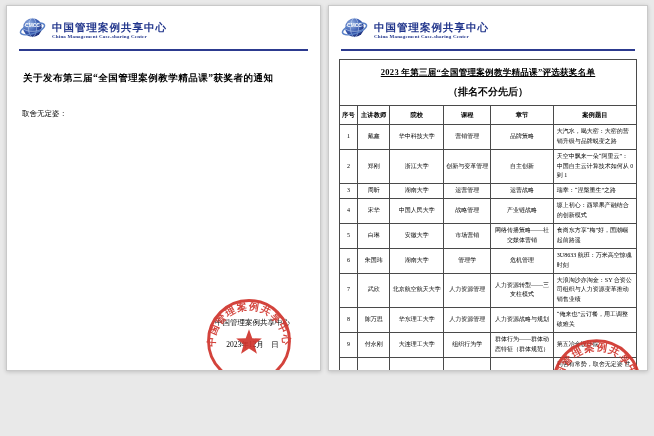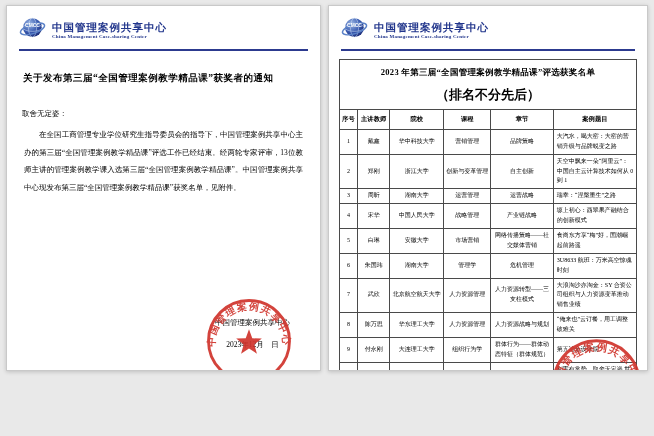--- a/index.html
+++ b/index.html
@@ -27,22 +27,22 @@
   .sign-block { position:absolute; right:30px; top:306px; text-align:center; font-size:7.5px; line-height:2.9; z-index:1; }
   .stamp { position:absolute; opacity:.92; z-index:2; pointer-events:none; }
   .stamp-left { left:197px; top:290px; width:90px; height:90px; }
   .stamp-right { right:3px; top:330px; width:95px; height:95px; }
 
   
   .roster-wrap { margin:8px 10px 0 10px; }
   table { width:100%; border-collapse:collapse; table-layout:fixed; }
   th,td { border:1px solid #4a4a4a; font-size:6px; line-height:1.65; padding:2px 2px; text-align:center; vertical-align:middle; word-break:break-all; }
   .title-cell { padding:5px 4px 4px 4px; }
-  .roster-title-1 { font-size:8.5px; font-weight:bold; letter-spacing:.3px; }
-  .roster-title-2 { font-size:13px; font-weight:bold; margin-top:5px; }
+  .roster-title-1 { font-size:8.5px; font-weight:bold; letter-spacing:.3px;text-decoration:underline; }
+  .roster-title-2 { font-size:10px; font-weight:bold; margin-top:5px; }
   thead .col-head th { font-size:6.3px; font-weight:bold; padding:4px 1px; }
   td.case-title { text-align:left; padding-left:3px; }
 </style>
 </head>
 <body>
 
 <div class="canvas">
 
   <div class="page page-left">
     <div class="page-header">
@@ -66,21 +66,20 @@
         <span class="brand-text">
           <span class="brand-cn">中国管理案例共享中心</span>
           <span class="brand-en">China Management Case-sharing Center</span>
         </span>
       </div>
       <div class="header-rule"></div>
     </div>
 
     <div class="letter-title">关于发布第三届“全国管理案例教学精品课”获奖者的通知</div>
     <div class="salutation">取舍无定姿：</div>
-    <div class="body-par">在全国工商管理专业学位研究生指导委员会的指导下，中国管理案例共享中心主办的第三届“全国管理案例教学精品课”评选工作已经结束。经两轮专家评审，13位教师主讲的管理案例教学课入选第三届“全国管理案例教学精品课”。中国管理案例共享中心现发布第三届“全国管理案例教学精品课”获奖名单，见附件。</div>
 
     <div class="sign-block">
       <div>中国管理案例共享中心</div>
       <div>2023年12月　日</div>
     </div>
 
     <svg class="stamp stamp-left" viewBox="0 0 100 100">
       <circle cx="50" cy="50" r="45" fill="none" stroke="#d0342c" stroke-width="3.2"></circle>
       <path d="M50,37 L53.64,46.98 L64.27,47.36 L55.90,53.92 L58.82,64.13 L50,58.2 L41.18,64.13 L44.10,53.92 L35.73,47.36 L46.36,46.98 Z" fill="#d0342c"></path>
       <path id="sealArcL" d="M 13,62 A 38,38 0 1 1 87,62" fill="none"></path>

